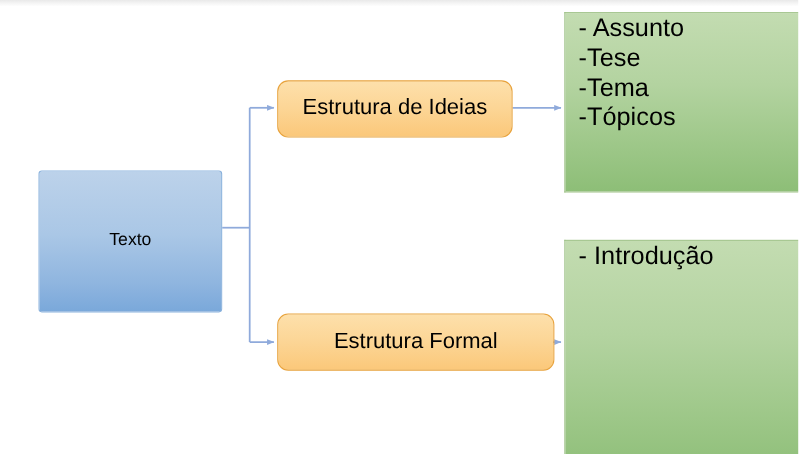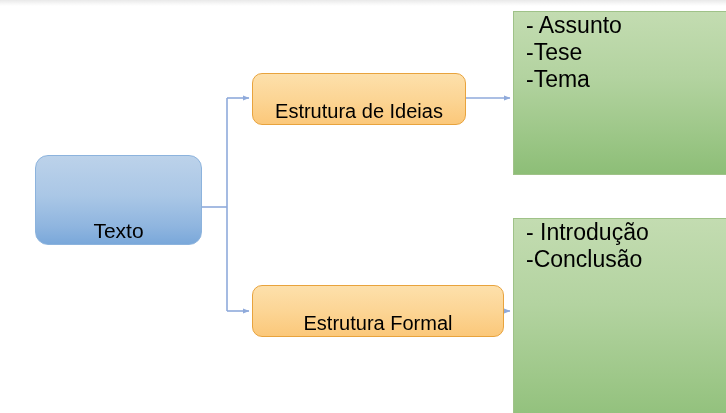--- a/index.html
+++ b/index.html
@@ -24,34 +24,34 @@
   }
   #connectors {
     position: absolute;
     left: 0; top: 0;
     width: 726px; height: 413px;
   }
   .node {
     position: absolute;
     box-sizing: border-box;
     display: flex;
-    align-items: flex-end;
+    align-items: center;
     color: #000000;
     line-height: 1.18;
   }
   
   #node-root {
     left: 35px;  top: 155px;
-    width: 167px; height: 90px;
-    border-radius: 13px;
+    width: 167px; height: 129px;
+    border-radius: 3px;
     border: 1px solid #8cb3dd;
     background: linear-gradient(to bottom, #bcd2ea 0%, #aac7e6 45%, #8fb5df 80%, #7aa8da 100%);
     justify-content: center;
     text-align: center;
-    font-size: 21px;
+    font-size: 16px;
   }
   
   .node-mid {
     height: 52px;
     border-radius: 10px;
     border: 1px solid #e8a33d;
     background: linear-gradient(to bottom, #fde0ab 0%, #fcd595 50%, #fbc87a 100%);
     justify-content: center;
     text-align: center;
     font-size: 20px;
@@ -117,23 +117,23 @@
 
   <div class="node node-mid" id="node-formal">
     <span>Estrutura Formal</span>
   </div>
 
   <div class="node node-leaf" id="node-leaf-ideias">
     <div class="leaf-list">
       <div>- Assunto</div>
       <div>-Tese</div>
       <div>-Tema</div>
+      <div>-Tópicos</div>
     </div>
   </div>
 
   <div class="node node-leaf" id="node-leaf-formal">
     <div class="leaf-list">
       <div>- Introdução</div>
-      <div>-Conclusão</div>
     </div>
   </div>
 
 </div>
 
 </body></html>

